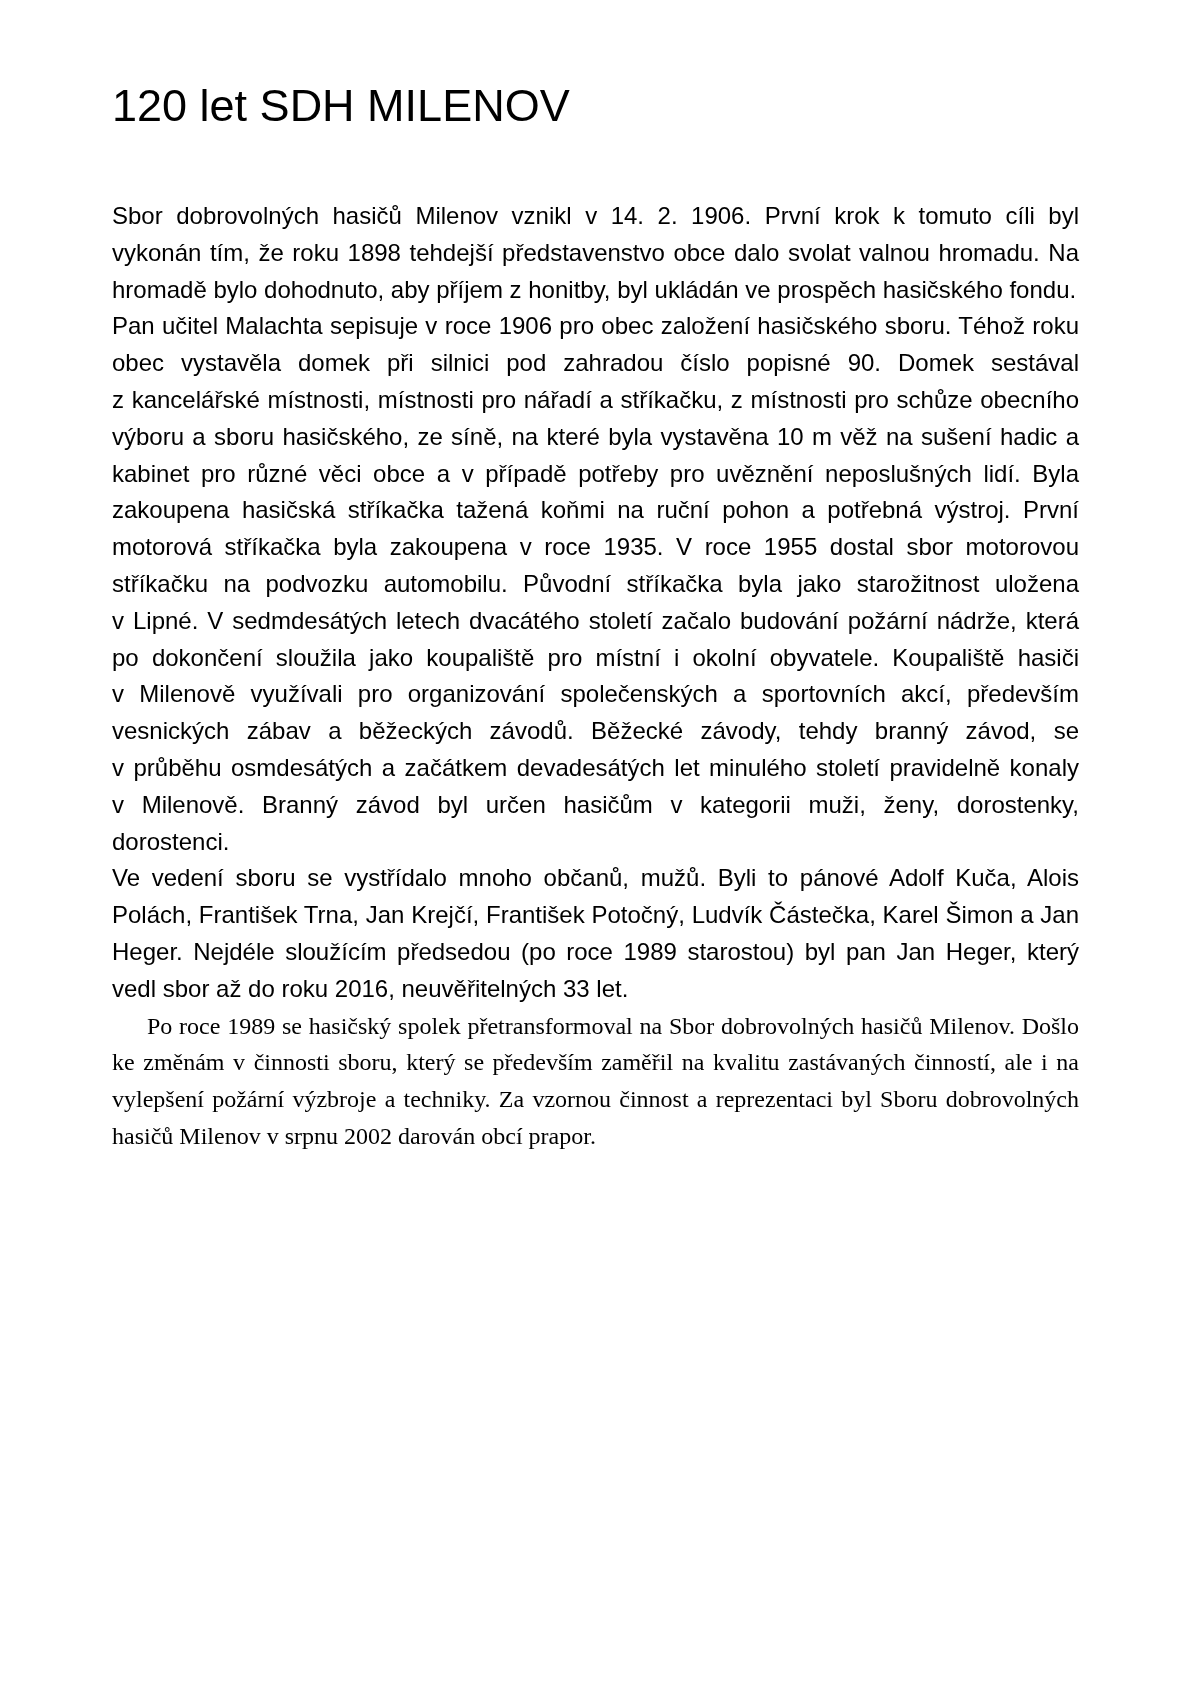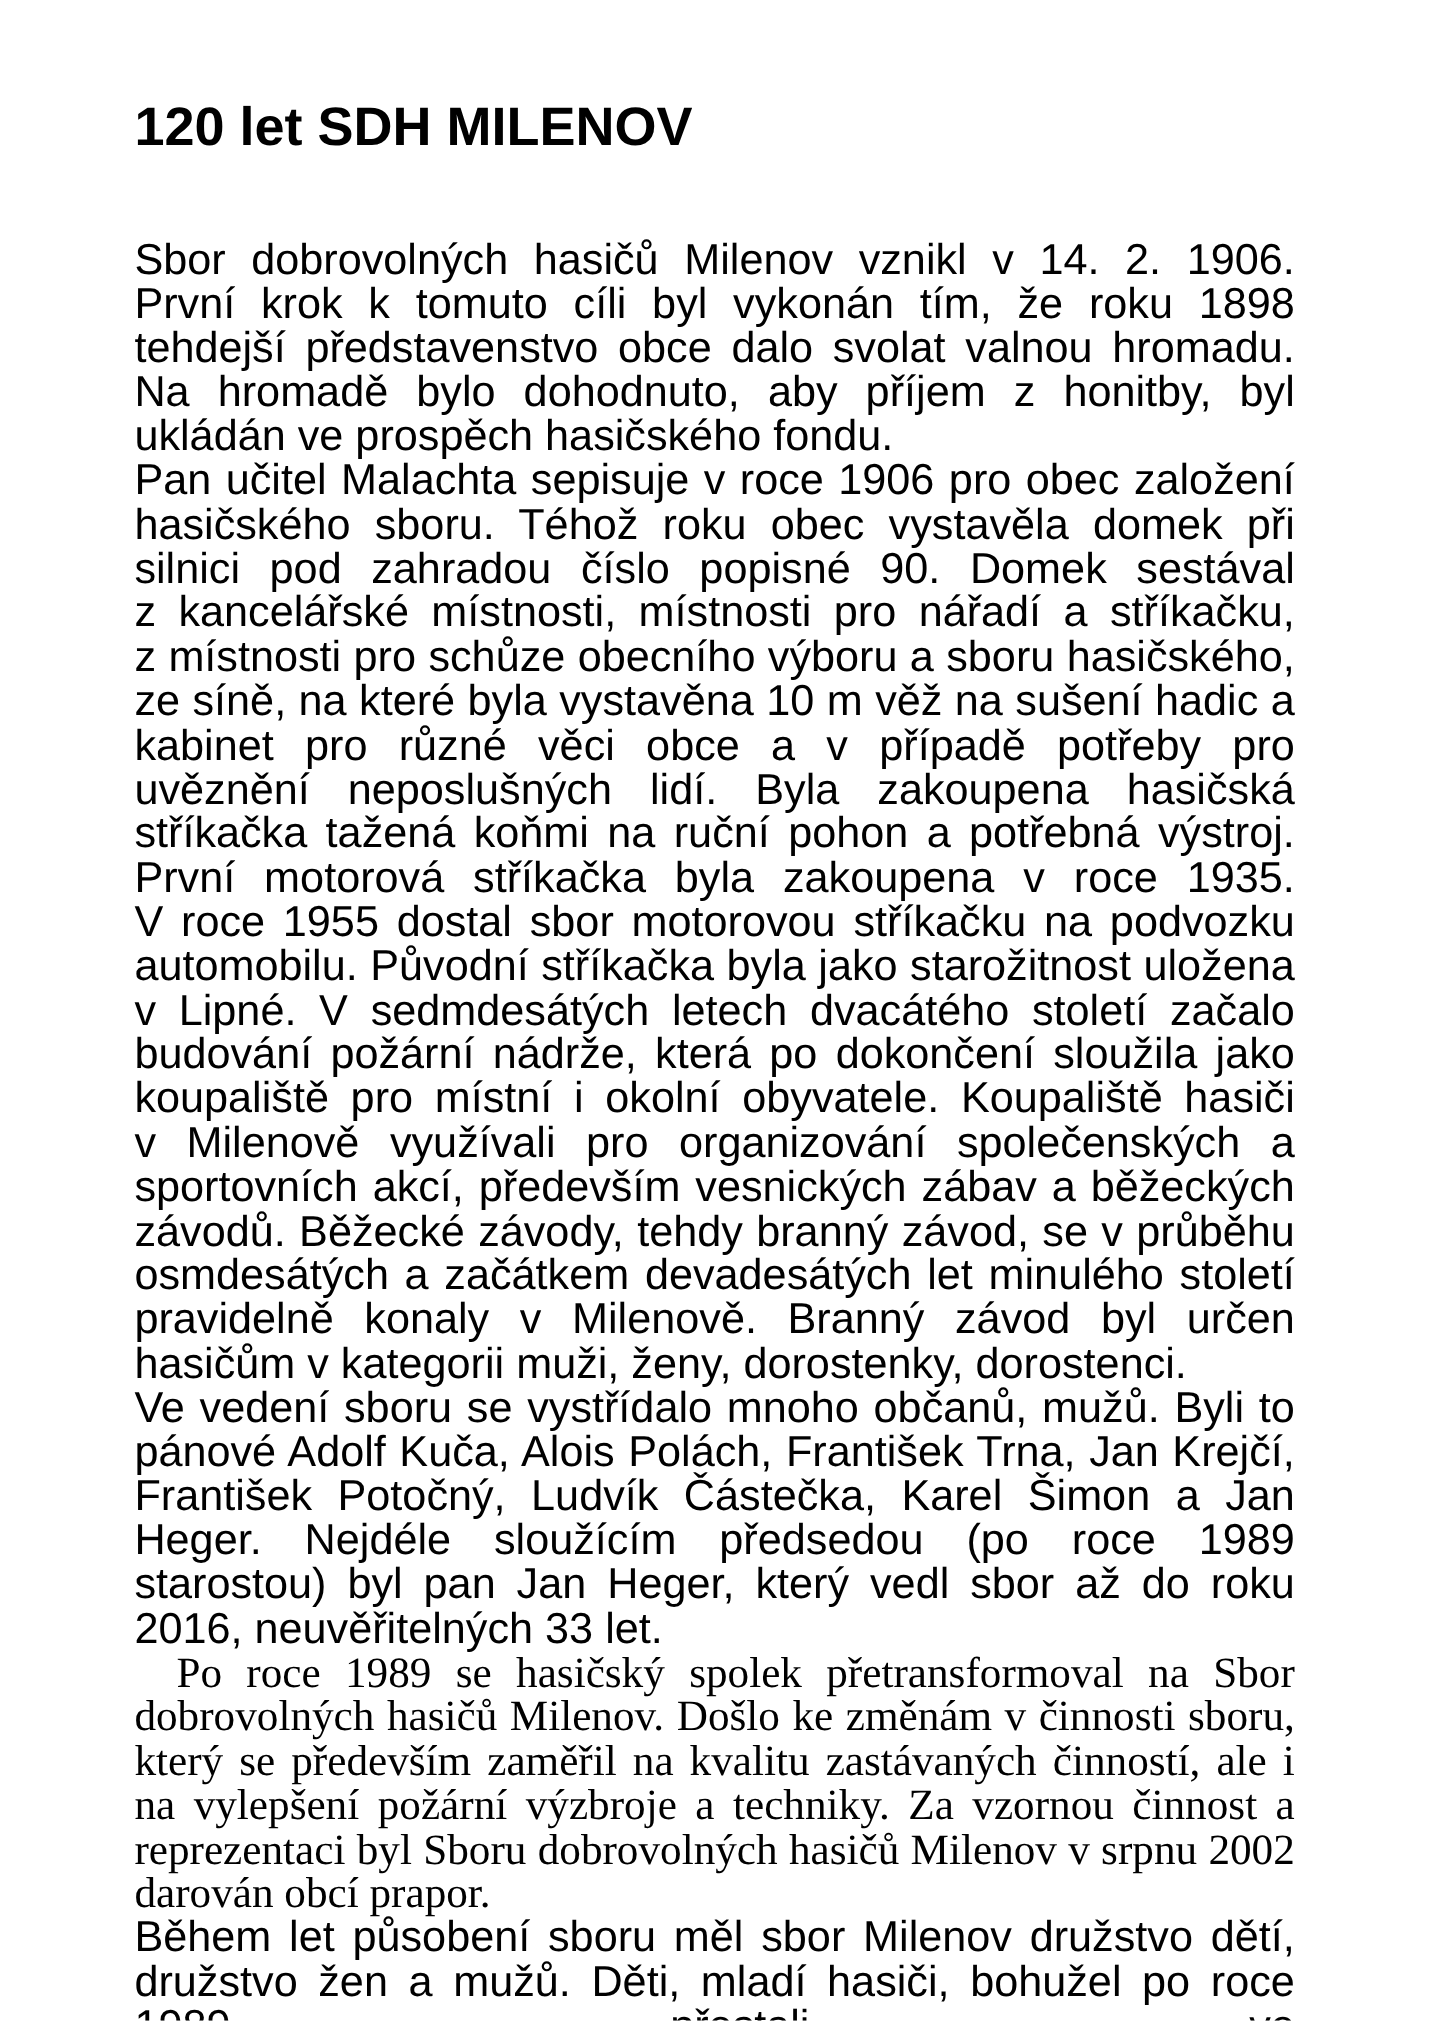--- a/index.html
+++ b/index.html
@@ -17,28 +17,28 @@
     background: #ffffff;
     color: #000000;
     font-family: "Liberation Sans", sans-serif;
     overflow: hidden;
   }
   h1.doc-title {
     margin: 0 0 66px 0;
     padding: 0;
     font-size: 45px;
     line-height: 52px;
-    font-weight: bold;
+    font-weight: normal;
     letter-spacing: 0;
     color: #000000;
   }
   p.body-par {
     margin: 0;
     padding: 0;
-    font-size: 36px;
+    font-size: 24px;
     line-height: 36.8px;
     text-align: justify;
     hyphens: none;
     color: #000000;
   }
   p.body-par.first-line-indent {
     text-indent: 35px;
     font-family: Liberation Serif, serif;
   }
   p.body-par.continues-next-page {
@@ -52,14 +52,13 @@
   <h1 class="doc-title">120 let SDH MILENOV</h1>
 
   <p class="body-par">Sbor dobrovolných hasičů Milenov vznikl v&nbsp;14. 2. 1906. První krok k&nbsp;tomuto cíli byl vykonán tím, že roku 1898 tehdejší představenstvo obce dalo svolat valnou hromadu. Na hromadě bylo dohodnuto, aby příjem z&nbsp;honitby, byl ukládán ve prospěch hasičského fondu.</p>
 
   <p class="body-par">Pan učitel Malachta sepisuje v&nbsp;roce 1906 pro obec založení hasičského sboru. Téhož roku obec vystavěla domek při silnici pod zahradou číslo popisné 90. Domek sestával z&nbsp;kancelářské místnosti, místnosti pro nářadí a stříkačku, z&nbsp;místnosti pro schůze obecního výboru a sboru hasičského, ze síně, na které byla vystavěna 10 m věž na sušení hadic a kabinet pro různé věci obce a v&nbsp;případě potřeby pro uvěznění neposlušných lidí. Byla zakoupena hasičská stříkačka tažená koňmi na ruční pohon a potřebná výstroj. První motorová stříkačka byla zakoupena v&nbsp;roce 1935. V&nbsp;roce 1955 dostal sbor motorovou stříkačku na podvozku automobilu. Původní stříkačka byla jako starožitnost uložena v&nbsp;Lipné. V&nbsp;sedmdesátých letech dvacátého století začalo budování požární nádrže, která po dokončení sloužila jako koupaliště pro místní i okolní obyvatele. Koupaliště hasiči v&nbsp;Milenově využívali pro organizování společenských a sportovních akcí, především vesnických zábav a běžeckých závodů. Běžecké závody, tehdy branný závod, se v&nbsp;průběhu osmdesátých a začátkem devadesátých let minulého století pravidelně konaly v&nbsp;Milenově. Branný závod byl určen hasičům v&nbsp;kategorii muži, ženy, dorostenky, dorostenci.</p>
 
   <p class="body-par">Ve vedení sboru se vystřídalo mnoho občanů, mužů. Byli to pánové Adolf Kuča, Alois Polách, František Trna, Jan Krejčí, František Potočný, Ludvík Částečka, Karel Šimon a Jan Heger. Nejdéle sloužícím předsedou (po roce 1989 starostou) byl pan Jan Heger, který vedl sbor až do roku 2016, neuvěřitelných 33 let.</p>
 
   <p class="body-par first-line-indent">Po roce 1989 se hasičský spolek přetransformoval na Sbor dobrovolných hasičů Milenov. Došlo ke změnám v&nbsp;činnosti sboru, který se především zaměřil na kvalitu zastávaných činností, ale i na vylepšení požární výzbroje a techniky. Za vzornou činnost a reprezentaci byl Sboru dobrovolných hasičů Milenov v&nbsp;srpnu 2002 darován obcí prapor.</p>
 
-  <p class="body-par continues-next-page">Během let působení sboru měl sbor Milenov družstvo dětí, družstvo žen a mužů. Děti, mladí hasiči, bohužel po roce 1989 přestali ve</p>
 </div>
 
 </body></html>

